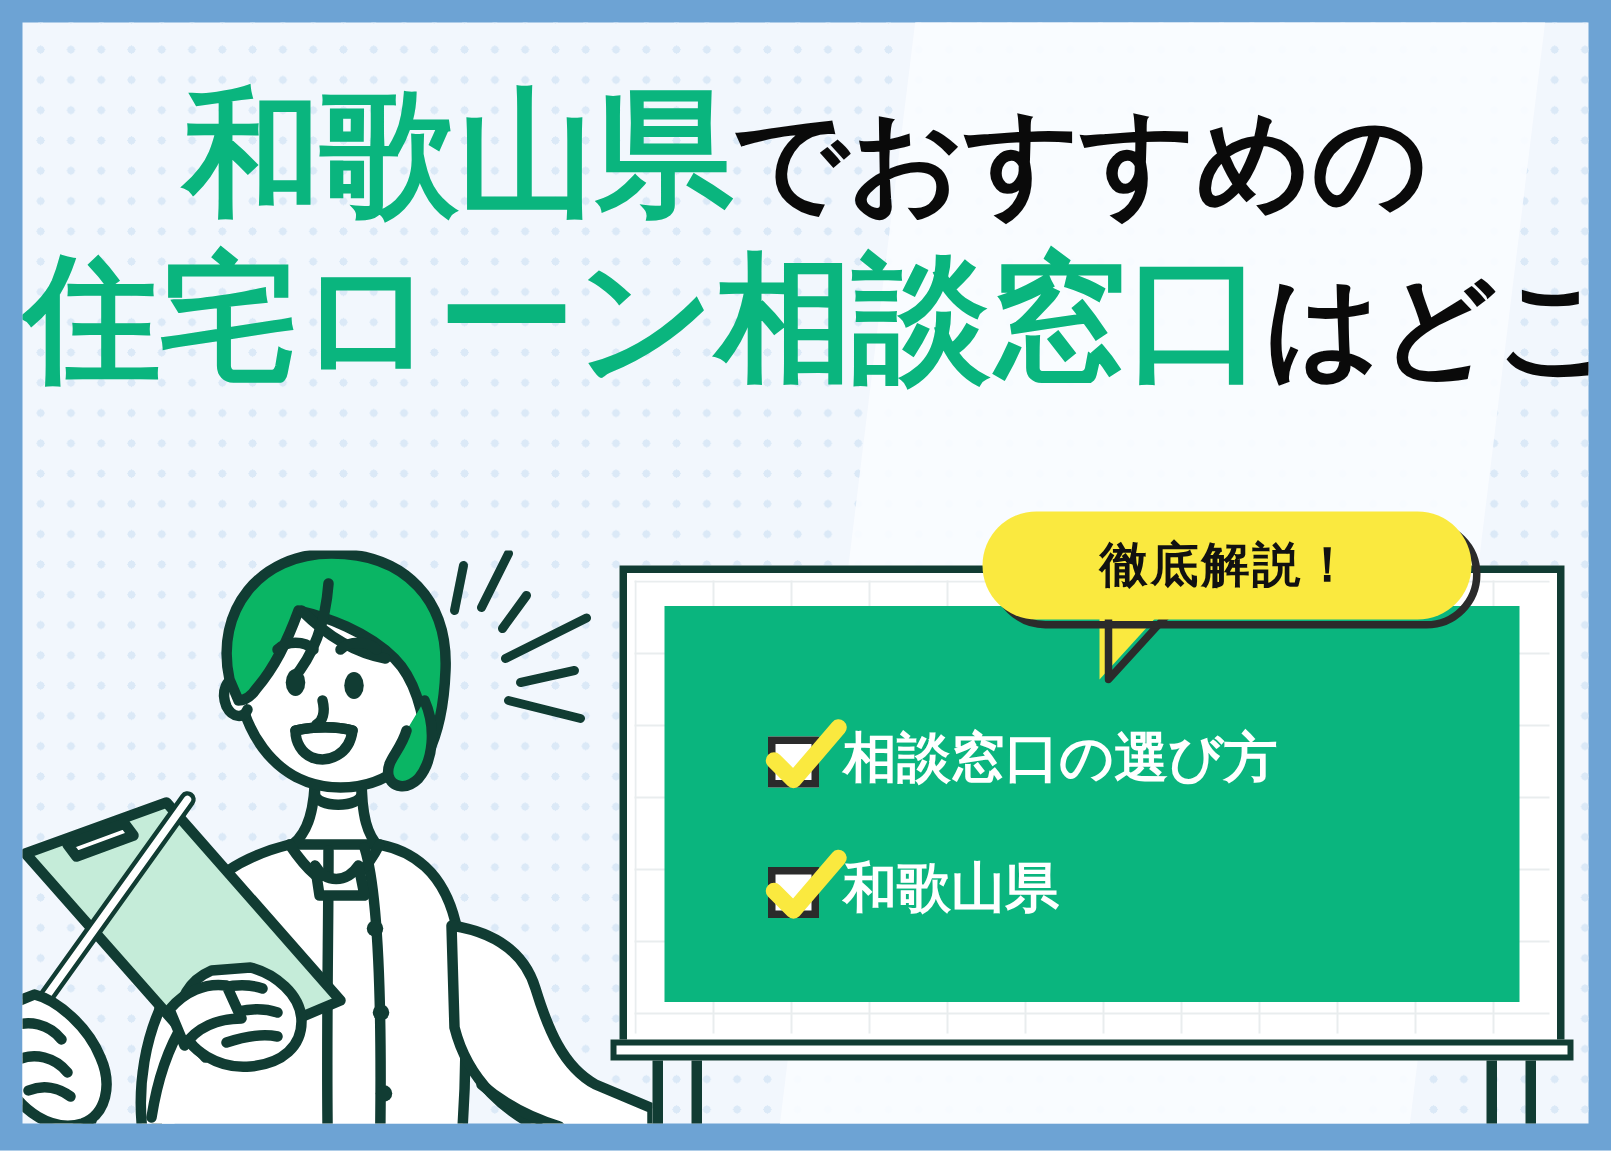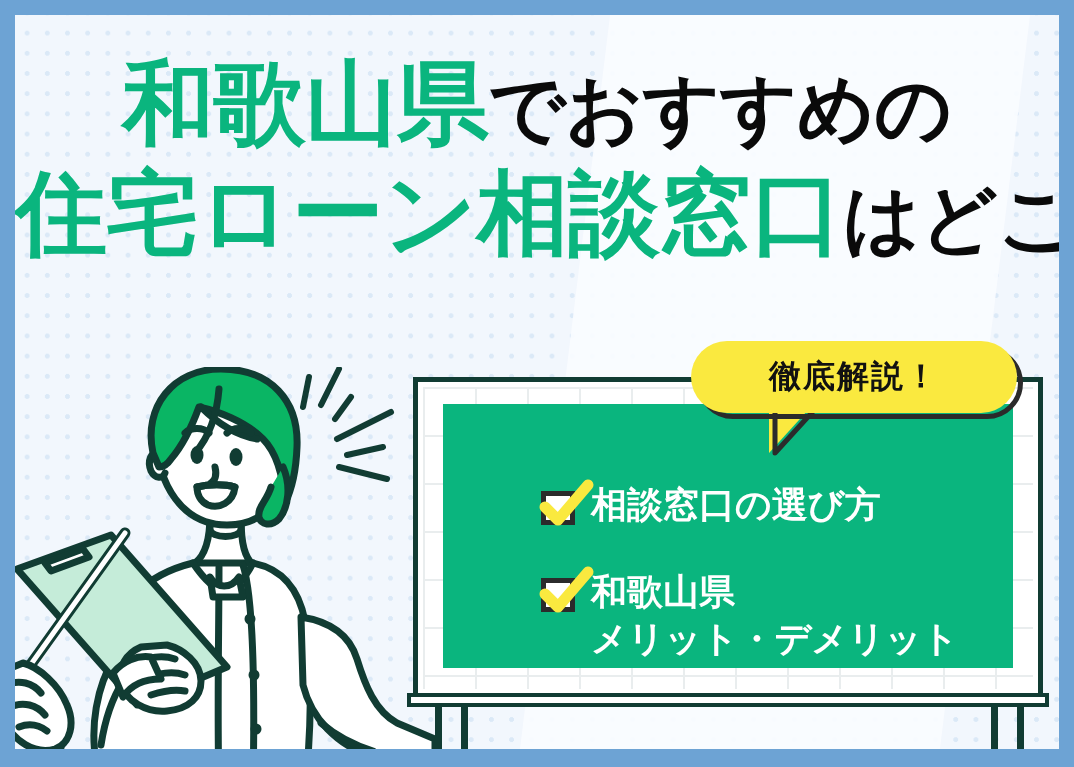--- a/index.html
+++ b/index.html
@@ -73,35 +73,35 @@
   }
   .leg{
     position:absolute;top:330px;width:7px;height:62px;background:#113c33;
   }
   #leg-l{left:22px;}
   #leg-l2{left:48px;}
   #leg-r{left:578px;}
   #leg-r2{left:604px;}
 
   
-  #checklist{position:absolute;left:98px;top:78px;width:520px;z-index:5;}
+  #checklist{position:absolute;left:69px;top:78px;width:520px;z-index:5;}
   .chk-row{display:flex;align-items:flex-start;margin-bottom:40px;}
   .cbox{
     position:relative;width:34px;height:34px;flex:0 0 34px;
     border:5px solid #2b2b2b;background:#fff;box-sizing:border-box;
     margin-top:9px;margin-right:16px;
   }
   .cbox svg{position:absolute;left:-7px;top:-17px;width:54px;height:50px;overflow:visible;}
   .chk-text{
     color:#fff;font-weight:900;font-size:36px;line-height:1.30;
     letter-spacing:0px;
   }
 
   
-  #bubble-wrap{position:absolute;left:676px;top:326px;width:340px;height:108px;z-index:9;}
+  #bubble-wrap{position:absolute;left:640px;top:326px;width:340px;height:108px;z-index:9;}
   #bubble-shadow{
     position:absolute;left:6px;top:6px;width:326px;height:72px;
     border:5px solid #2b2b2b;border-radius:36px;background:rgba(0,0,0,0);
     box-sizing:border-box;
   }
   #bubble{
     position:absolute;left:0;top:0;width:326px;height:72px;
     border-radius:36px;background:#fae93f;box-sizing:border-box;
   }
   #bubble-txt{
@@ -144,21 +144,20 @@
             </div>
 
             <div class="chk-row">
               <span class="cbox">
                 <svg viewBox="0 0 54 50" fill="none" xmlns="http://www.w3.org/2000/svg">
                   <path d="M6 28 L19 41 L49 6" stroke="#fae93f" stroke-width="11" stroke-linecap="round" stroke-linejoin="round"></path>
                 </svg>
               </span>
               <span class="chk-text">
                 <span>和歌山県</span><br>
-                <span>メリット・デメリット</span>
               </span>
             </div>
 
           </div>
         </div>
       </div>
       <div id="tray"></div>
       <div class="leg" id="leg-l"></div>
       <div class="leg" id="leg-l2"></div>
       <div class="leg" id="leg-r"></div>

